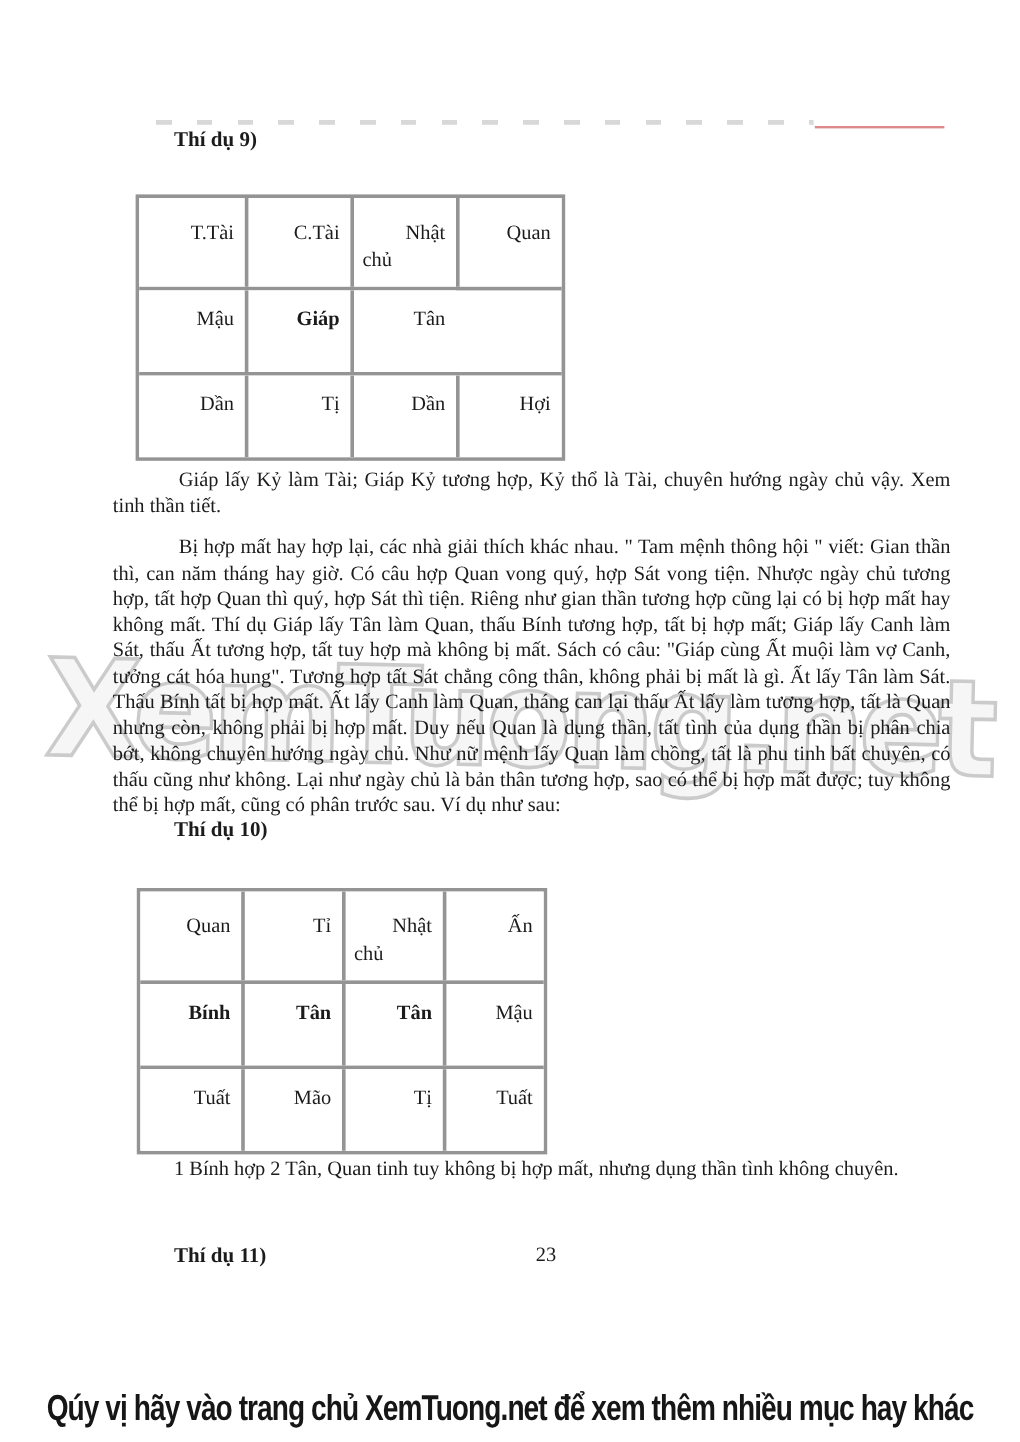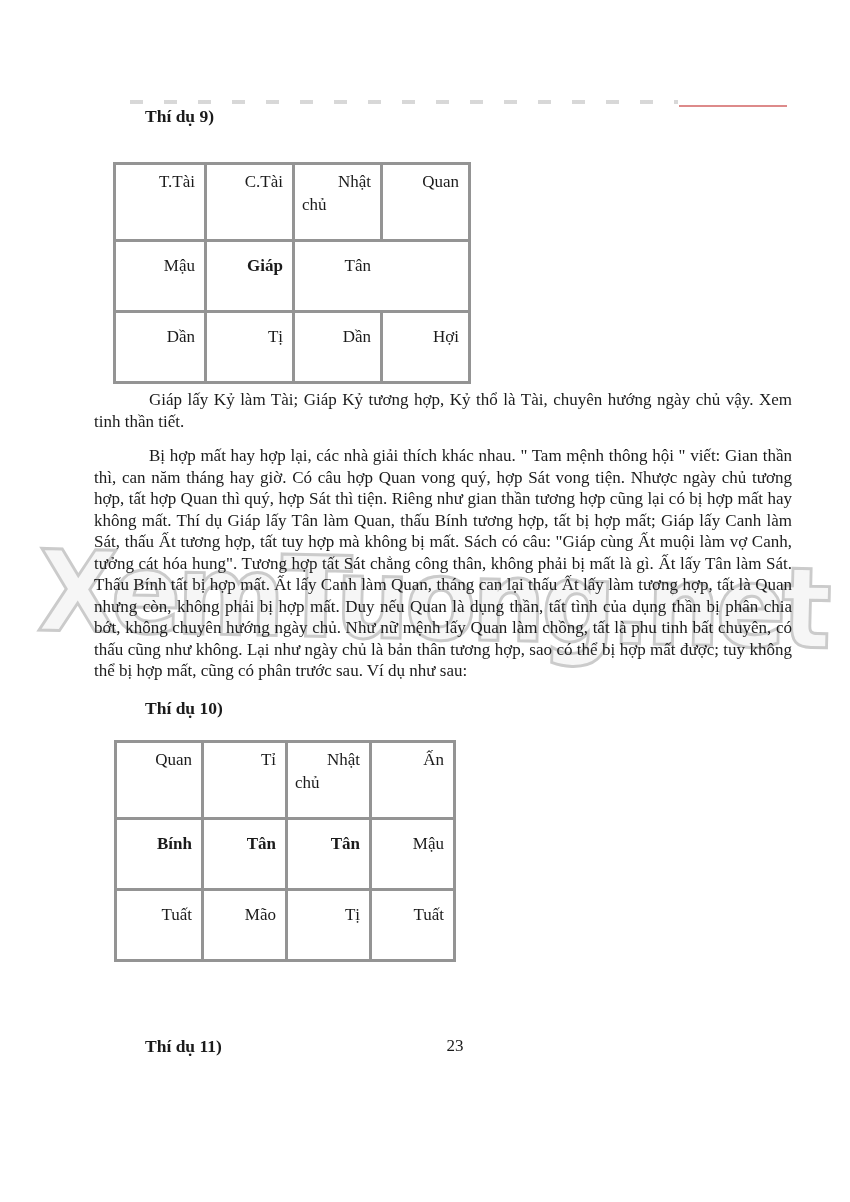--- a/index.html
+++ b/index.html
@@ -19,21 +19,21 @@
   }
   .red-line{
     position:absolute;left:679px;top:105px;width:108px;height:2px;
     background:#dd8a8a;
   }
   .ex-heading{
     position:absolute;left:145px;margin:0;
     font-size:17.5px;font-weight:bold;white-space:nowrap;z-index:2;
   }
   .h9{top:106px;}
-  .h10{top:698px;}
+  .h10{top:681px;}
   .h11{top:1036px;}
   .body-para{
     position:absolute;left:90px;width:698px;margin:4px;
     font-size:17px;line-height:21.5px;text-align:justify;text-indent:55px;
     z-index:2;
   }
   .p1{top:385px;}
   .p2{top:441px;}
   .single-line{
     position:absolute;left:145px;margin:0;
@@ -49,21 +49,21 @@
   .t10{left:114px;top:740px;}
   .trow{display:flex;}
   .trow + .trow{border-top:3px solid #949494;}
   .tcell{
     box-sizing:border-box;width:88px;height:68px;
     padding:14px 9px 0 7px;
     font-size:17px;text-align:right;background:#ffffff;
   }
   .t10 .tcell{width:84px;}
   .tcell + .tcell{border-left:3px solid #949494;}
-  .trow.first .tcell{height:74px;padding-top:7px;}
+  .trow.first .tcell{height:74px;padding-top:19px;}
   .tcell.b{font-weight:bold;}
   .tcell .l2{text-align:left;margin-top:3px;}
   
   .page-number{
     position:absolute;left:60px;right:0;top:1036px;
     text-align:center;font-size:17px;z-index:2;
   }
   
   .watermark{
     position:absolute;left:38px;top:526px;width:790px;
@@ -186,19 +186,23 @@
         </div>
         <div class="tcell">
           <div>Tị</div>
         </div>
         <div class="tcell">
           <div>Tuất</div>
         </div>
       </div>
     </div>
 
+  <p class="single-line p3">1 Bính hợp 2 Tân, Quan tinh tuy không bị hợp mất, nhưng dụng thần tình không chuyên.</p>
 
   <h3 class="ex-heading h11">Thí dụ 11)</h3>
 
   <div class="page-number">23</div>
 
+  <div class="footer">
+    <span class="footer-text">Qúy vị hãy vào trang chủ XemTuong.net để xem thêm nhiều mục hay khác</span>
+  </div>
 
 </div>
 
 </body></html>

